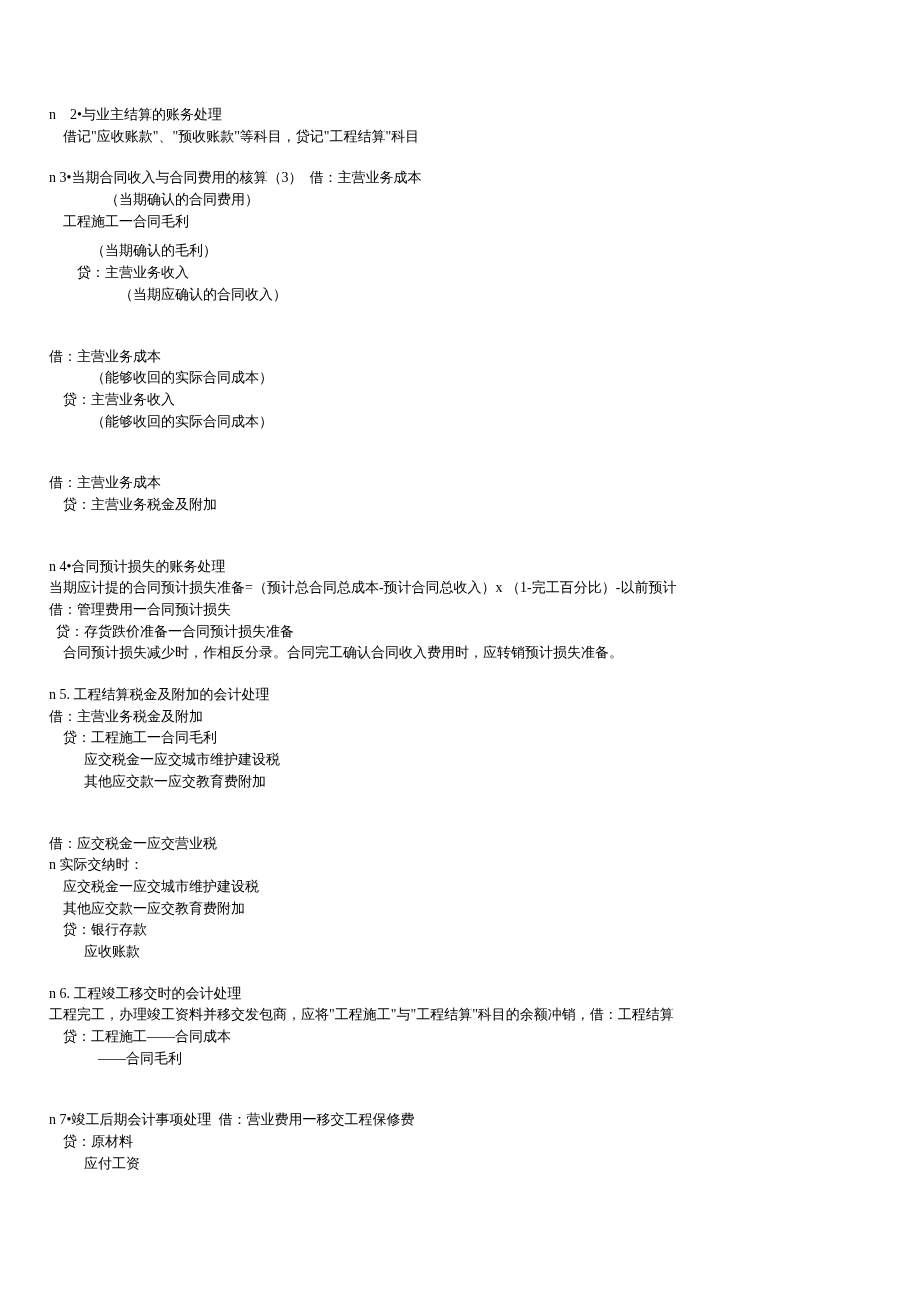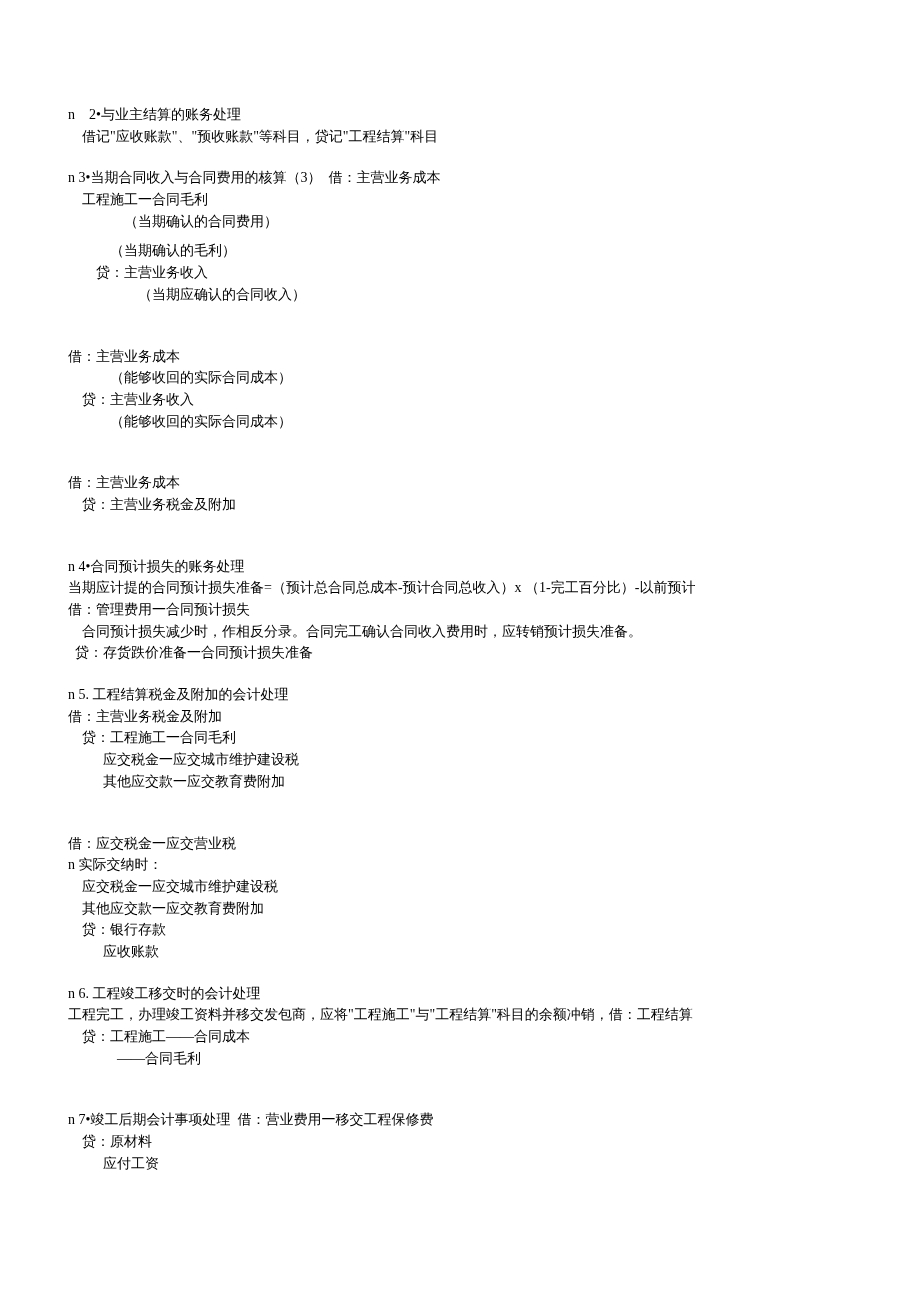--- a/index.html
+++ b/index.html
@@ -8,21 +8,21 @@
     background: #fff;
     font-family: "SimSun", "Songti SC", serif;
     font-size: 14px;
     color: #000;
     line-height: 1.55;
   }
   .page {
     width: 920px;
     min-height: 1301px;
     box-sizing: border-box;
-    padding: 104px 98px 60px 68px;
+    padding: 104px 98px 60px 49px;
   }
   .line {
     white-space: pre;
   }
   .block-gap-sm { height: 8px; }
   .block-gap-md { height: 20px; }
   .block-gap-lg { height: 40px; }
 </style>
 </head>
 <body>
@@ -31,22 +31,22 @@
 
   <div>
     <div class="line">n    2•与业主结算的账务处理</div>
     <div class="line">    借记"应收账款"、"预收账款"等科目，贷记"工程结算"科目</div>
   </div>
 
   <div class="block-gap-md"></div>
 
   <div>
     <div class="line">n 3•当期合同收入与合同费用的核算（3）  借：主营业务成本</div>
+    <div class="line">                （当期确认的合同费用）</div>
     <div class="line">    工程施工一合同毛利</div>
-    <div class="line">                （当期确认的合同费用）</div>
     <div class="block-gap-sm"></div>
     <div class="line">            （当期确认的毛利）</div>
     <div class="line">        贷：主营业务收入</div>
     <div class="line">                    （当期应确认的合同收入）</div>
   </div>
 
   <div class="block-gap-lg"></div>
 
   <div>
     <div class="line">借：主营业务成本</div>
@@ -61,22 +61,22 @@
     <div class="line">借：主营业务成本</div>
     <div class="line">    贷：主营业务税金及附加</div>
   </div>
 
   <div class="block-gap-lg"></div>
 
   <div>
     <div class="line">n 4•合同预计损失的账务处理</div>
     <div class="line">当期应计提的合同预计损失准备=（预计总合同总成本-预计合同总收入）x （1-完工百分比）-以前预计</div>
     <div class="line">借：管理费用一合同预计损失</div>
+    <div class="line">  贷：存货跌价准备一合同预计损失准备</div>
     <div class="line">    合同预计损失减少时，作相反分录。合同完工确认合同收入费用时，应转销预计损失准备。</div>
-    <div class="line">  贷：存货跌价准备一合同预计损失准备</div>
   </div>
 
   <div class="block-gap-md"></div>
 
   <div>
     <div class="line">n 5. 工程结算税金及附加的会计处理</div>
     <div class="line">借：主营业务税金及附加</div>
     <div class="line">    贷：工程施工一合同毛利</div>
     <div class="line">          应交税金一应交城市维护建设税</div>
     <div class="line">          其他应交款一应交教育费附加</div>

